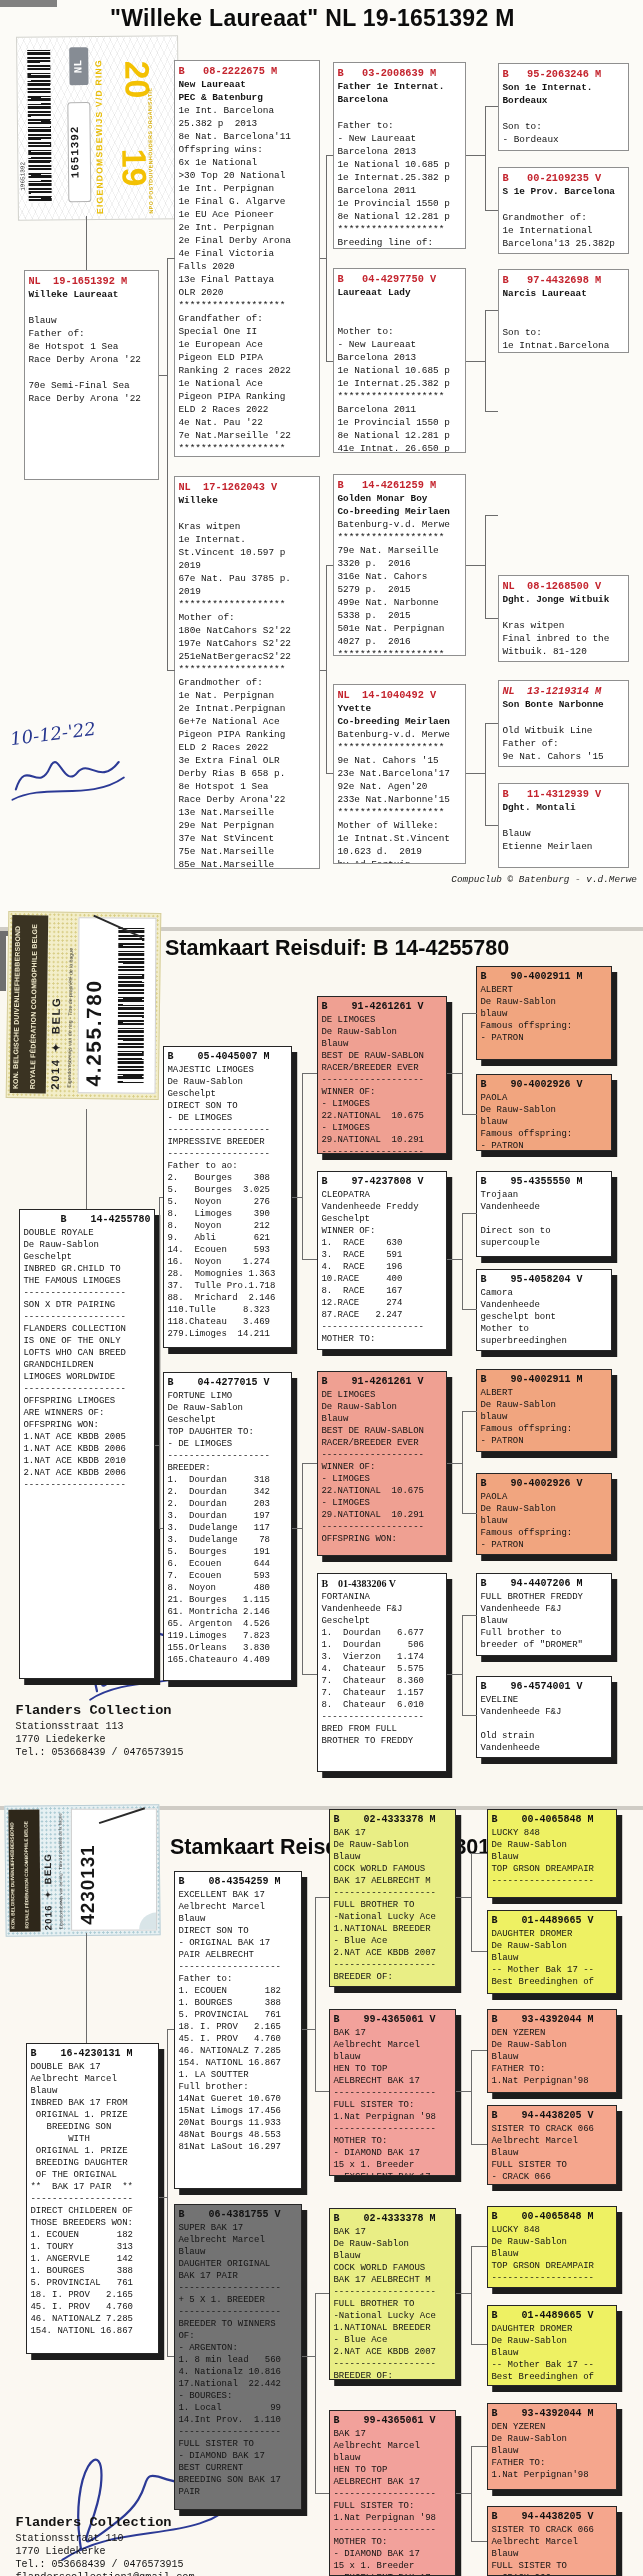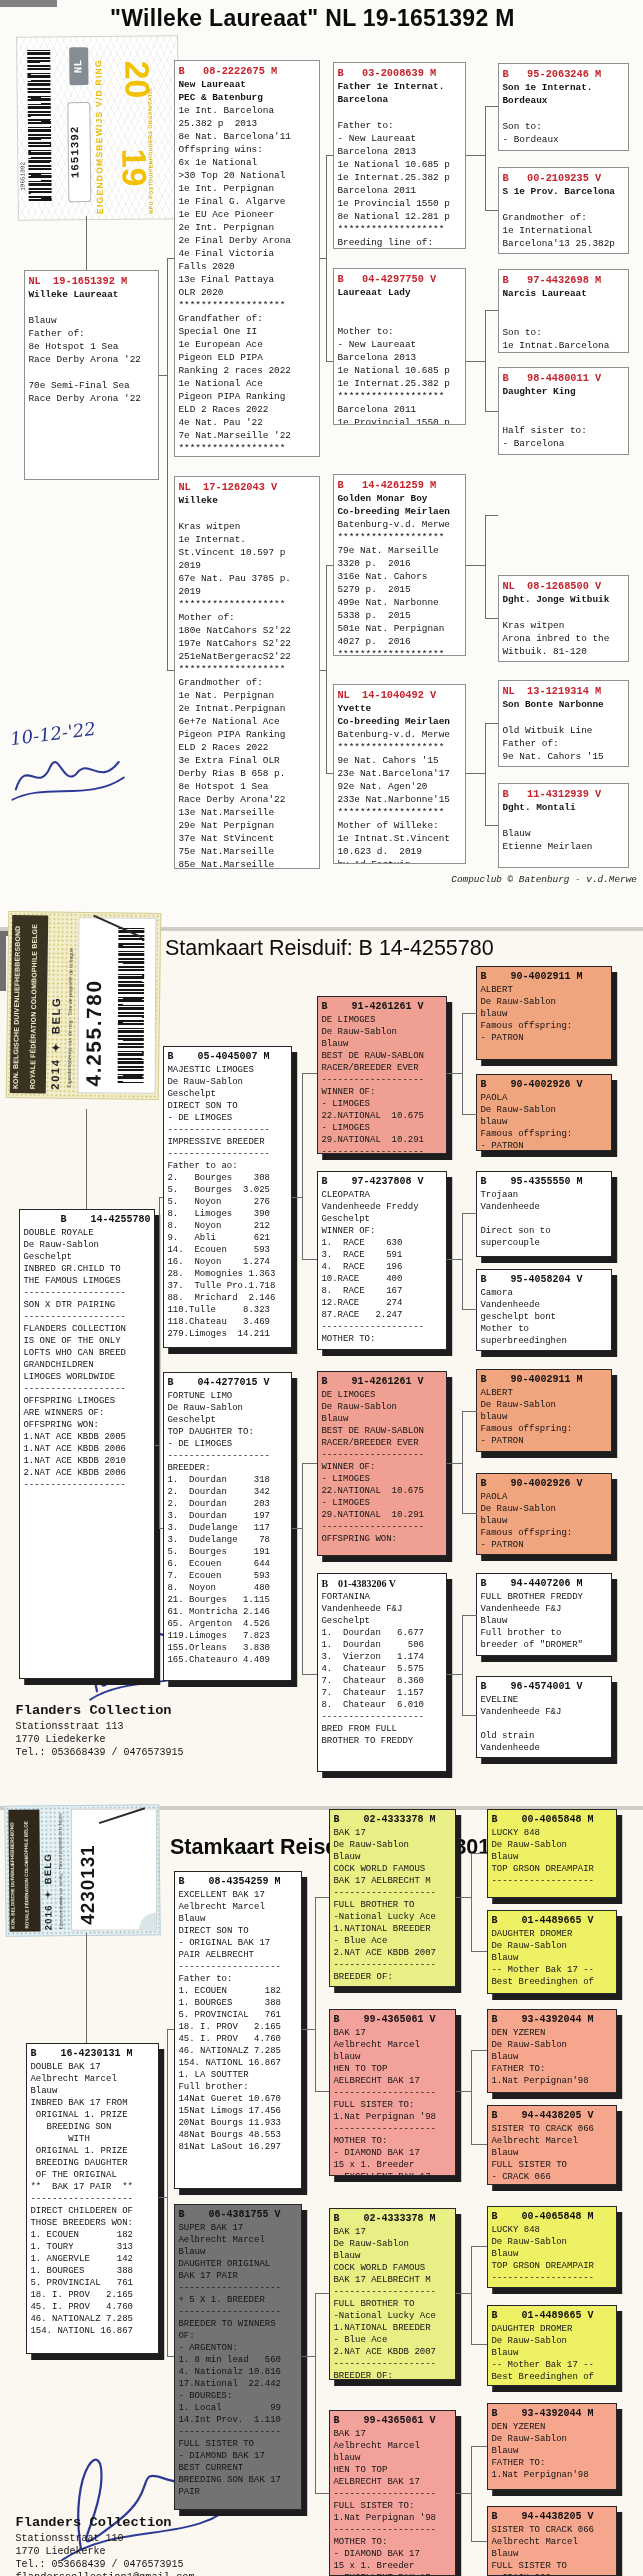--- a/index.html
+++ b/index.html
@@ -16,21 +16,21 @@
   .ring{font-weight:bold;font-size:10.3px;line-height:14.6px;white-space:pre;}
   .pbox.s2 .ring{font-size:10px;color:#111;}
   .bname{font-weight:bold;font-size:9.4px;line-height:13px;white-space:pre;}
   .bline{font-size:9.4px;line-height:13px;white-space:pre;}
   .pbox.s2 .bline{font-size:9px;line-height:12px;}
   .tline{position:absolute;background:#6c6c6c;}
 
   
   .title{position:absolute;font-family:"Liberation Sans",sans-serif;color:#0c0c0c;white-space:nowrap;}
   .t1{left:110px;top:5.2px;font-size:23px;font-weight:bold;letter-spacing:0.3px;}
-  .t2{left:165px;top:936px;font-size:21.5px;font-weight:400;}
+  .t2{left:165px;top:936px;font-size:21.5px;font-weight:700;}
   .t3{left:170px;top:1835px;font-size:21.5px;font-weight:600;}
 
   
   .wm{position:absolute;writing-mode:vertical-rl;transform:rotate(180deg);white-space:nowrap;display:block;}
   .wmcw{position:absolute;writing-mode:vertical-rl;white-space:nowrap;display:block;}
 
   
   .stk1{position:absolute;left:17px;top:36px;width:160px;height:182px;border:0.9px solid #d2d2cc;transform:rotate(-.6deg);
         background:repeating-linear-gradient(64deg,rgba(90,90,90,.08) 0 0.9px,transparent 0.9px 6px),
                    repeating-linear-gradient(-64deg,rgba(90,90,90,.08) 0 0.9px,transparent 0.9px 6px),#fff;}
@@ -265,21 +265,21 @@
       <div class="bline">- New Laureaat</div>
       <div class="bline">Barcelona 2013</div>
       <div class="bline">1e National 10.685 p</div>
       <div class="bline">1e Internat.25.382 p</div>
       <div class="bline">Barcelona 2011</div>
       <div class="bline">1e Provincial 1550 p</div>
       <div class="bline">8e National 12.281 p</div>
       <div class="bline">*******************</div>
       <div class="bline">Breeding line of:</div>
     </div>
-    <div class="pbox s1" style="left: 333px; top: 268px; width: 133px; height: 157px; background: rgb(255, 255, 255);">
+    <div class="pbox s1" style="left: 333px; top: 268px; width: 133px; height: 185px; background: rgb(255, 255, 255);">
       <div class="ring" style="color: rgb(196, 36, 46);">B   04-4297750 V</div>
       <div class="bname">Laureaat Lady</div>
       <div class="bline">&nbsp;</div>
       <div class="bline">&nbsp;</div>
       <div class="bline">Mother to:</div>
       <div class="bline">- New Laureaat</div>
       <div class="bline">Barcelona 2013</div>
       <div class="bline">1e National 10.685 p</div>
       <div class="bline">1e Internat.25.382 p</div>
       <div class="bline">*******************</div>
@@ -337,38 +337,30 @@
       <div class="bline">Barcelona'13 25.382p</div>
     </div>
     <div class="pbox s1" style="left: 498px; top: 269px; width: 131px; height: 84px; background: rgb(255, 255, 255);">
       <div class="ring" style="color: rgb(196, 36, 46);">B   97-4432698 M</div>
       <div class="bname">Narcis Laureaat</div>
       <div class="bline">&nbsp;</div>
       <div class="bline">&nbsp;</div>
       <div class="bline">Son to:</div>
       <div class="bline">1e Intnat.Barcelona</div>
     </div>
-    <div class="pbox s1" style="left: 498px; top: 367px; width: 131px; height: 88px; background: rgb(255, 255, 255);">
-      <div class="ring" style="color: rgb(196, 36, 46);">B   98-4480011 V</div>
-      <div class="bname">Daughter King</div>
-      <div class="bline">&nbsp;</div>
-      <div class="bline">&nbsp;</div>
-      <div class="bline">Half sister to:</div>
-      <div class="bline">- Barcelona</div>
-    </div>
     <div class="pbox s1" style="left: 498px; top: 575px; width: 131px; height: 87px; background: rgb(255, 255, 255);">
       <div class="ring" style="color: rgb(196, 36, 46);">NL  08-1268500 V</div>
       <div class="bname">Dght. Jonge Witbuik</div>
       <div class="bline">&nbsp;</div>
       <div class="bline">Kras witpen</div>
-      <div class="bline">Arona inbred to the</div>
+      <div class="bline">Final inbred to the</div>
       <div class="bline">Witbuik. 81-120</div>
     </div>
     <div class="pbox s1" style="left: 498px; top: 680px; width: 131px; height: 87px; background: rgb(255, 255, 255);">
-      <div class="ring" style="color: rgb(196, 36, 46);">NL  13-1219314 M</div>
+      <div class="ring" style="color: rgb(196, 36, 46); font-style: italic;">NL  13-1219314 M</div>
       <div class="bname">Son Bonte Narbonne</div>
       <div class="bline">&nbsp;</div>
       <div class="bline">Old Witbuik Line</div>
       <div class="bline">Father of:</div>
       <div class="bline">9e Nat. Cahors '15</div>
     </div>
     <div class="pbox s1" style="left: 498px; top: 783px; width: 131px; height: 85px; background: rgb(255, 255, 255);">
       <div class="ring" style="color: rgb(196, 36, 46);">B   11-4312939 V</div>
       <div class="bname">Dght. Montali</div>
       <div class="bline">&nbsp;</div>

